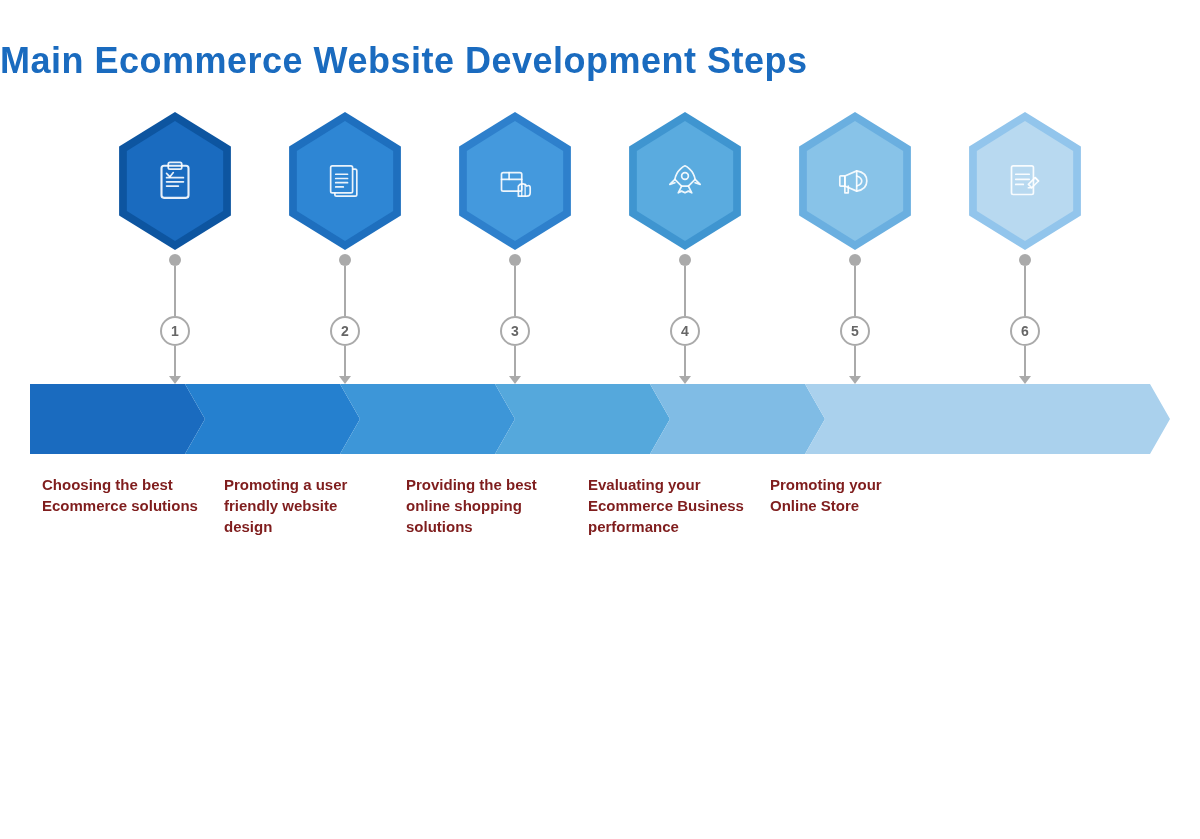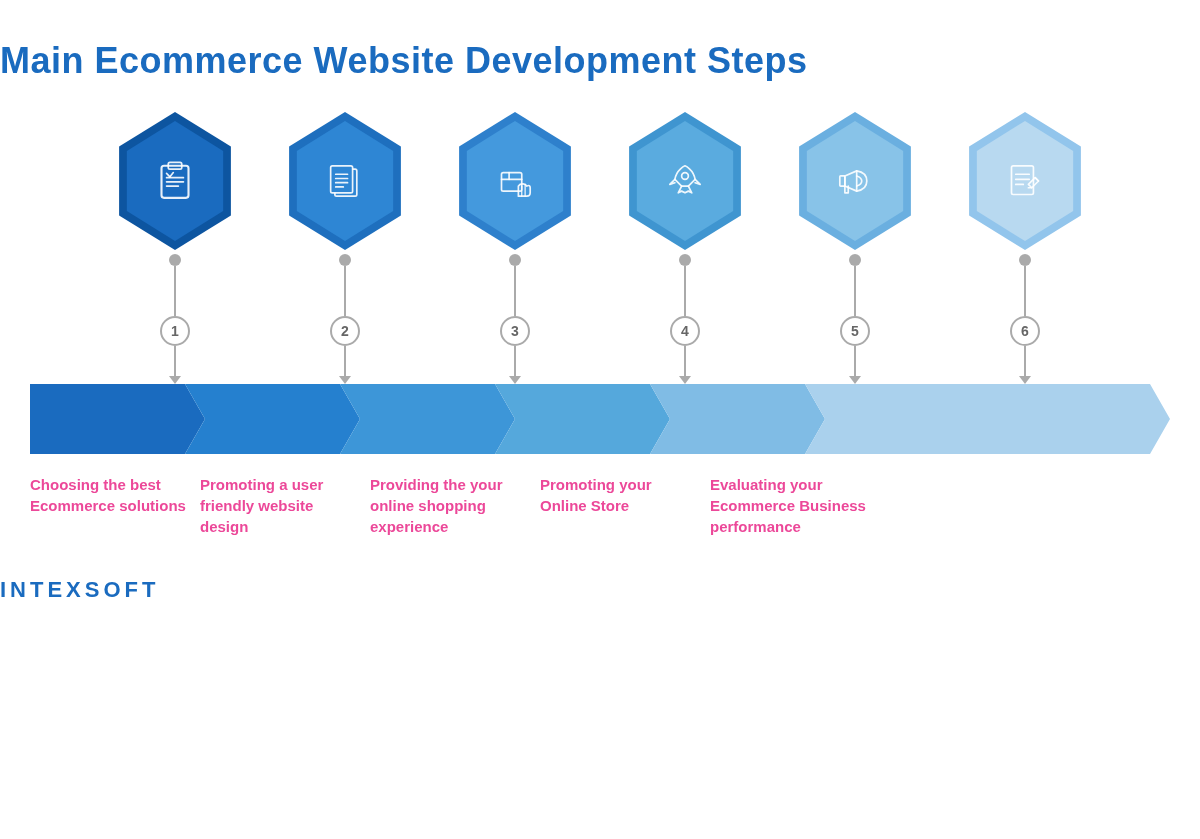--- a/index.html
+++ b/index.html
@@ -119,23 +119,24 @@
       width: 1140px;
       margin-top: 20px;
       margin-left: 30px;
     }
 
     .step-desc {
       width: 170px;
       flex-shrink: 0;
       font-size: 15px;
       font-weight: 600;
-      color: #ec4899;
+      color: #7f1d1d;
       line-height: 1.4;
       padding-right: 10px;
+      margin-left: 12px;
     }
 
     
     .brand-logo {
       margin-top: auto;
       margin-bottom: 30px;
       font-size: 22px;
       font-weight: 900;
       letter-spacing: 3px;
       color: #1a6bbf;
@@ -328,21 +329,18 @@
     <div style="width:175px; height:70px; background:#55a8dc; clip-path: polygon(0 0, calc(100% - 20px) 0, 100% 50%, calc(100% - 20px) 100%, 0 100%, 20px 50%); flex-shrink:0; margin-left:-20px;"></div>
 
     <div style="width:175px; height:70px; background:#80bce5; clip-path: polygon(0 0, calc(100% - 20px) 0, 100% 50%, calc(100% - 20px) 100%, 0 100%, 20px 50%); flex-shrink:0; margin-left:-20px;"></div>
 
     <div style="flex:1; height:70px; background:#aad1ed; clip-path: polygon(0 0, calc(100% - 20px) 0, 100% 50%, calc(100% - 20px) 100%, 0 100%, 20px 50%); margin-left:-20px;"></div>
   </div>
 
   <div class="descriptions-row">
     <div class="step-desc">Choosing the best Ecommerce solutions</div>
     <div class="step-desc">Promoting a user friendly website design</div>
-    <div class="step-desc">Providing the your online shopping experience</div>
+    <div class="step-desc">Providing the best online shopping solutions</div>
+    <div class="step-desc">Evaluating your Ecommerce Business performance</div>
     <div class="step-desc">Promoting your Online Store</div>
-    <div class="step-desc">Evaluating your Ecommerce Business performance</div>
   </div>
 
-  <div style="margin-top:40px; display:flex; align-items:center; justify-content:center;">
-    <span class="brand-logo" style="letter-spacing: 4px;">INTEXSOFT</span>
-  </div>
 </div>
 
 </body></html>

